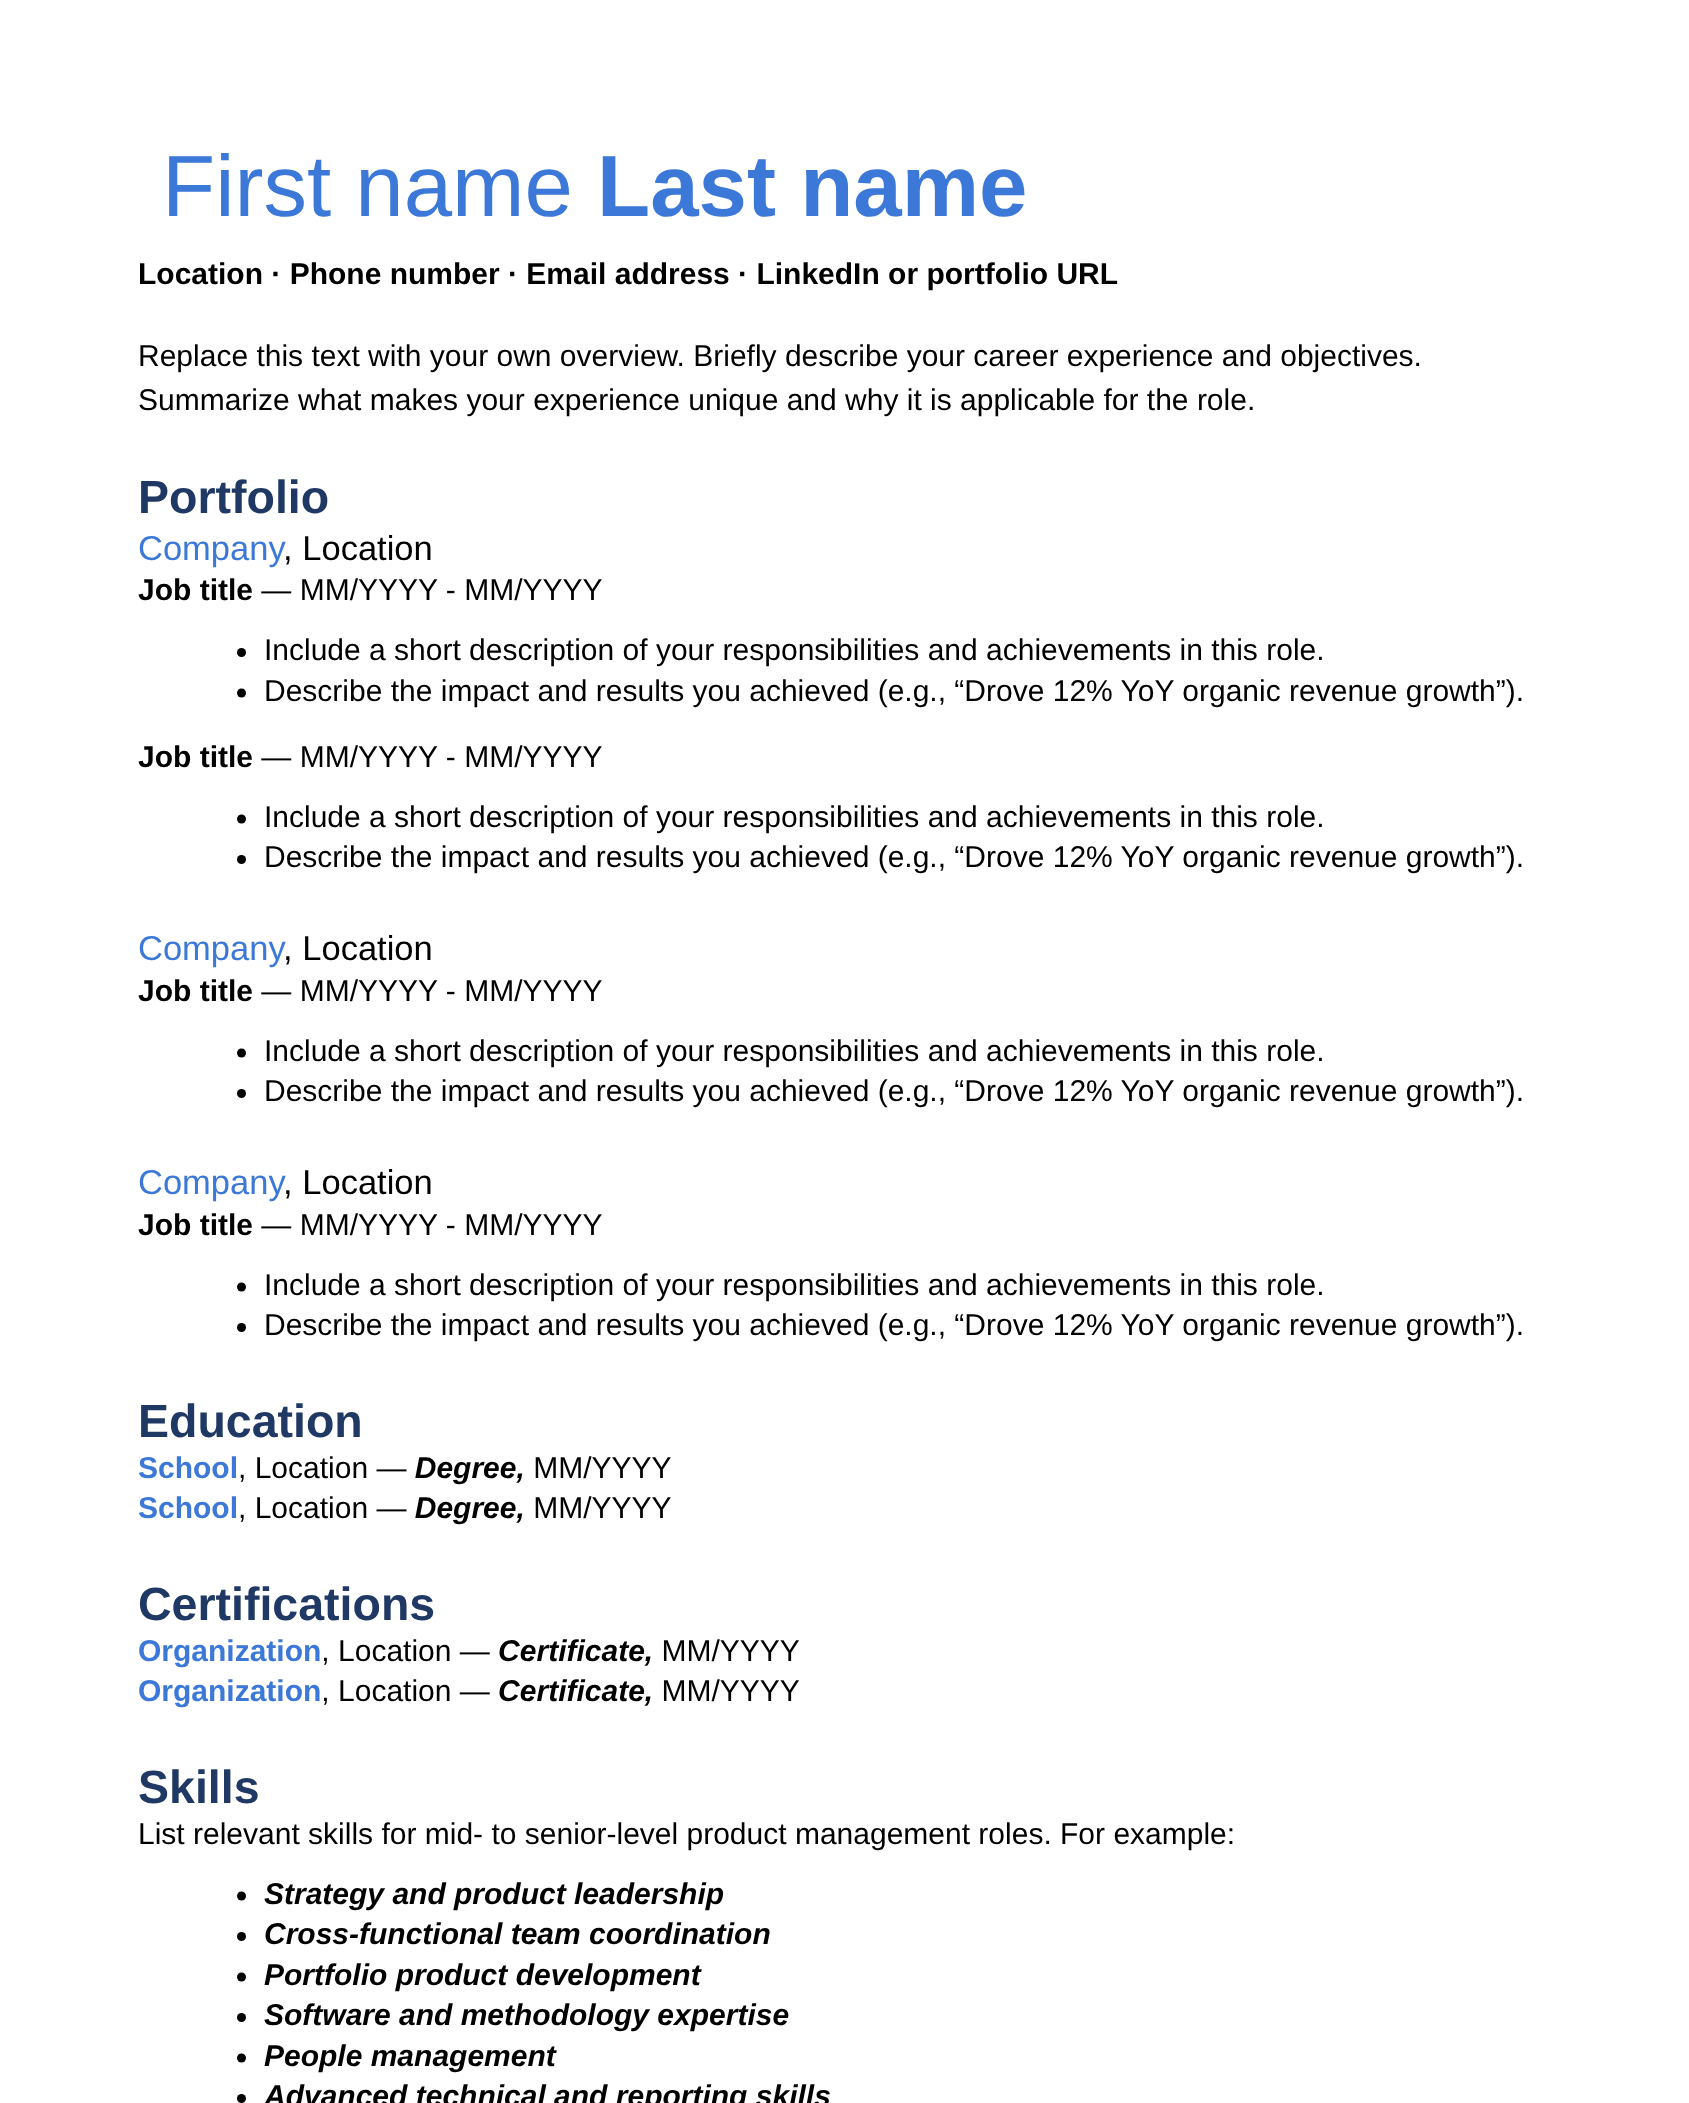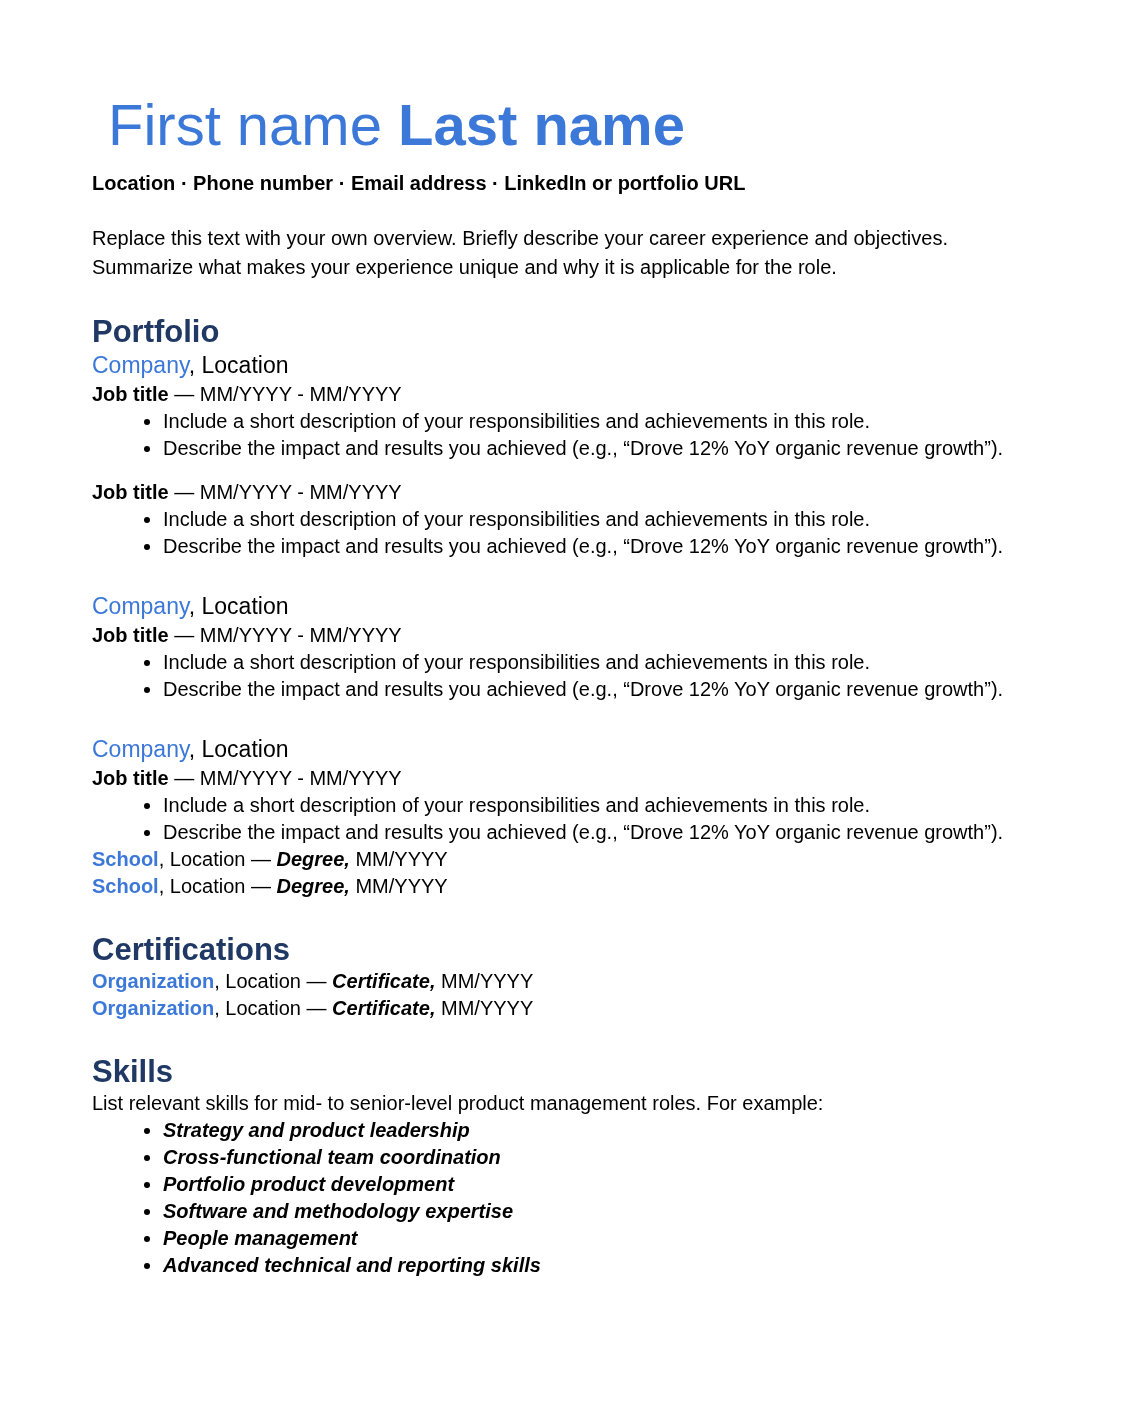--- a/index.html
+++ b/index.html
@@ -53,21 +53,21 @@
   .company-block.first .company-line { margin-top: 0; }
   .job-title-line {
     font-size: 20px;
     line-height: 27px;
     margin-top: 2px;
   }
   .job-entry.gap .job-title-line { margin-top: 17px; }
   .job-title { font-weight: 700; }
   ul.bullets {
     list-style: disc;
-    margin: 0;
+    margin: 13px;
     padding: 0 0 0 71px;
   }
   ul.bullets li {
     font-size: 20px;
     line-height: 27px;
   }
   .italic-run { }
   .entry-line {
     font-size: 20px;
     line-height: 27px;
@@ -130,20 +130,21 @@
     <div class="company-line"><span class="company-name">Company</span><span>, Location</span></div>
     <div class="job-entry">
       <div class="job-title-line"><span class="job-title">Job title</span><span> — MM/YYYY - MM/YYYY</span></div>
       <ul class="bullets">
         <li><span>Include a short description of your responsibilities and achievements in this role.</span></li>
         <li><span>Describe the impact and results you achieved (</span><span class="italic-run">e.g., “Drove 12% YoY organic revenue growth”</span><span>).</span></li>
       </ul>
     </div>
   </div>
 
+  <h2 class="section-heading">Education</h2>
   <div class="entry-line"><span class="entry-lead">School</span><span>, Location — </span><span class="entry-emph">Degree,</span><span> MM/YYYY</span></div>
   <div class="entry-line"><span class="entry-lead">School</span><span>, Location — </span><span class="entry-emph">Degree,</span><span> MM/YYYY</span></div>
 
   <h2 class="section-heading">Certifications</h2>
   <div class="entry-line"><span class="entry-lead">Organization</span><span>, Location — </span><span class="entry-emph">Certificate,</span><span> MM/YYYY</span></div>
   <div class="entry-line"><span class="entry-lead">Organization</span><span>, Location — </span><span class="entry-emph">Certificate,</span><span> MM/YYYY</span></div>
 
   <h2 class="section-heading">Skills</h2>
   <p class="skills-intro">List relevant skills for mid- to senior-level product management roles. For example:</p>
   <ul class="bullets skills">

